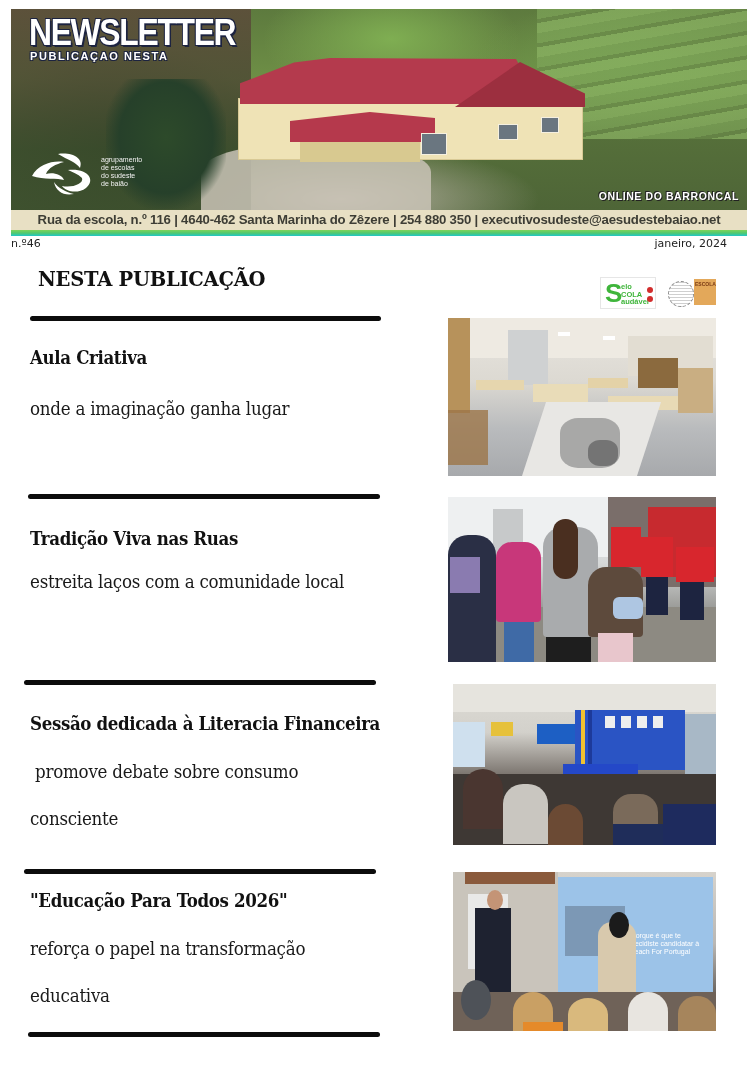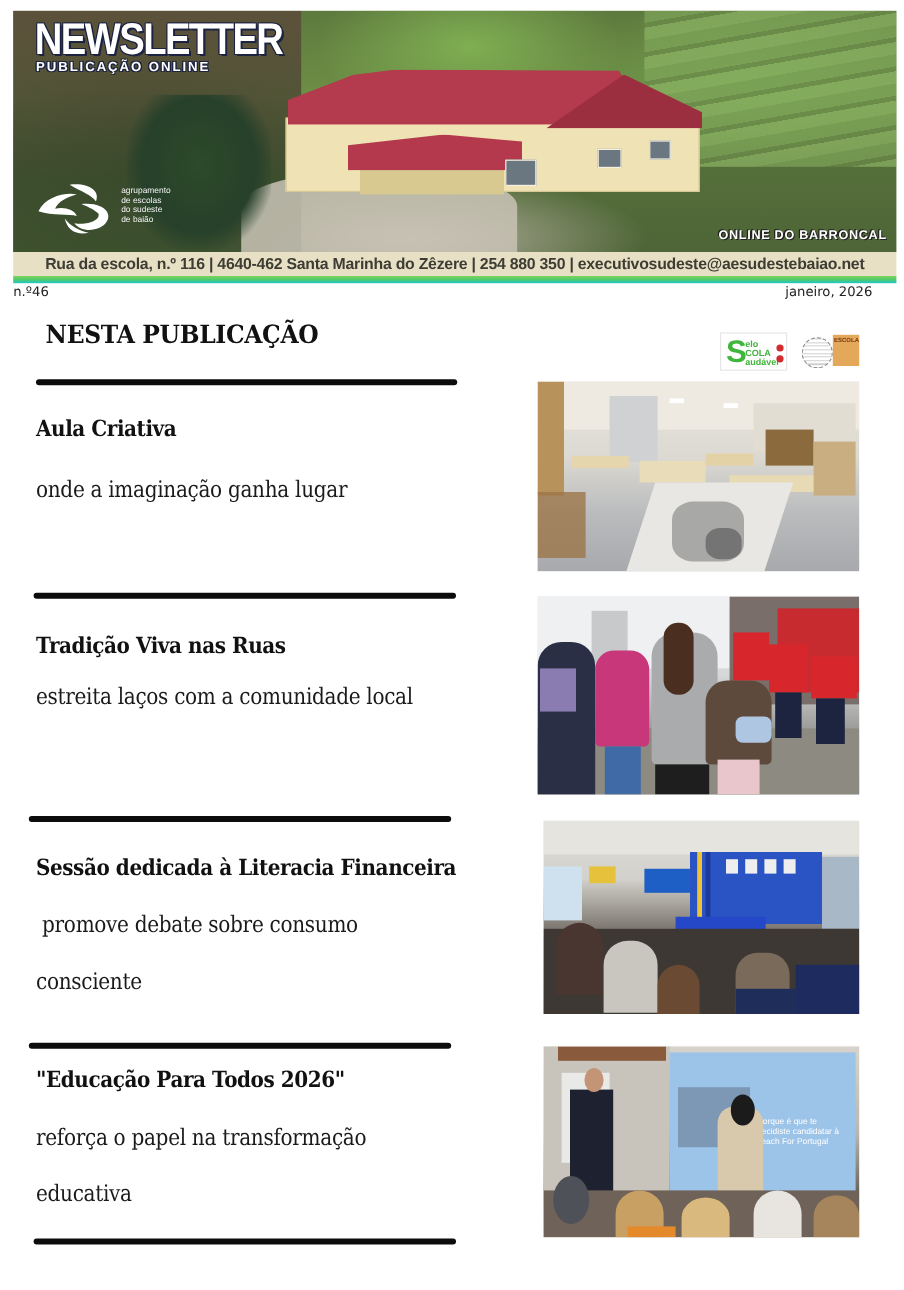--- a/index.html
+++ b/index.html
@@ -170,21 +170,21 @@
   <div class="bld-roof-main" style="left:229px;top:49px;"></div>
   <div class="bld-roof-right" style="left:444px;top:53px;"></div>
   <div class="bld-porch" style="left:289px;top:129px;"></div>
   <div class="bld-roof-porch" style="left:279px;top:103px;"></div>
   <div class="bld-window" style="left:487px;top:115px;width:20px;height:16px;"></div>
   <div class="bld-window" style="left:530px;top:108px;width:18px;height:16px;"></div>
   <div class="bld-window" style="left:410px;top:124px;width:26px;height:22px;"></div>
 </div>
 
 <div class="nl-title">NEWSLETTER</div>
-<div class="nl-sub">PUBLICAÇÃO ONLINE</div>
+<div class="nl-sub">PUBLICAÇAO NESTA</div>
 
 <div class="logo-block">
   <svg class="logo-mark" viewBox="0 0 70 46">
     <path d="M4 26 C 10 14, 26 10, 36 12 C 28 14, 20 18, 18 24 C 24 22, 34 24, 36 30 C 30 28, 16 30, 4 26 Z" fill="#ffffff"></path>
     <path d="M30 4 C 44 2, 56 8, 52 18 C 48 12, 40 10, 30 4 Z" fill="#ffffff"></path>
     <path d="M40 20 C 60 18, 68 30, 58 38 C 50 44, 38 42, 34 36 C 44 38, 56 34, 54 28 C 50 24, 44 22, 40 20 Z" fill="#ffffff"></path>
     <path d="M26 32 C 30 38, 38 42, 46 44 C 36 46, 28 42, 26 32 Z" fill="#ffffff"></path>
   </svg>
   <div class="logo-text">
     <div>agrupamento</div>
@@ -193,21 +193,21 @@
     <div>de baião</div>
   </div>
 </div>
 
 <div class="place-label">ONLINE DO BARRONCAL</div>
 
 <div class="address-bar">Rua da escola, n.º 116 | 4640-462 Santa Marinha do Zêzere | 254 880 350 | executivosudeste@aesudestebaiao.net</div>
 <div class="accent-strip"></div>
 
 <div class="issue-no">n.º46</div>
-<div class="issue-date">janeiro, 2026</div>
+<div class="issue-date">janeiro, 2024</div>
 
 <div class="section-title">NESTA PUBLICAÇÃO</div>
 
 <div class="badges">
   <div class="badge-selo">
     <span class="s-big">S</span>
     <div class="s-txt">
       <div>elo</div>
       <div>COLA</div>
       <div>audável</div>

